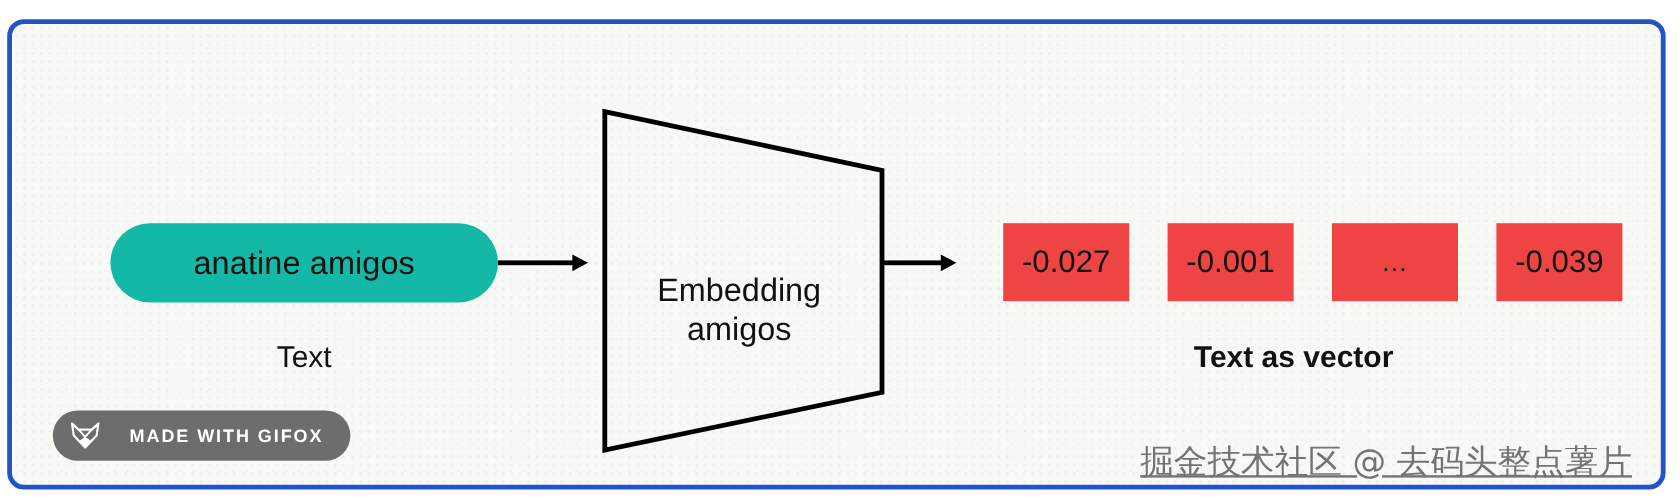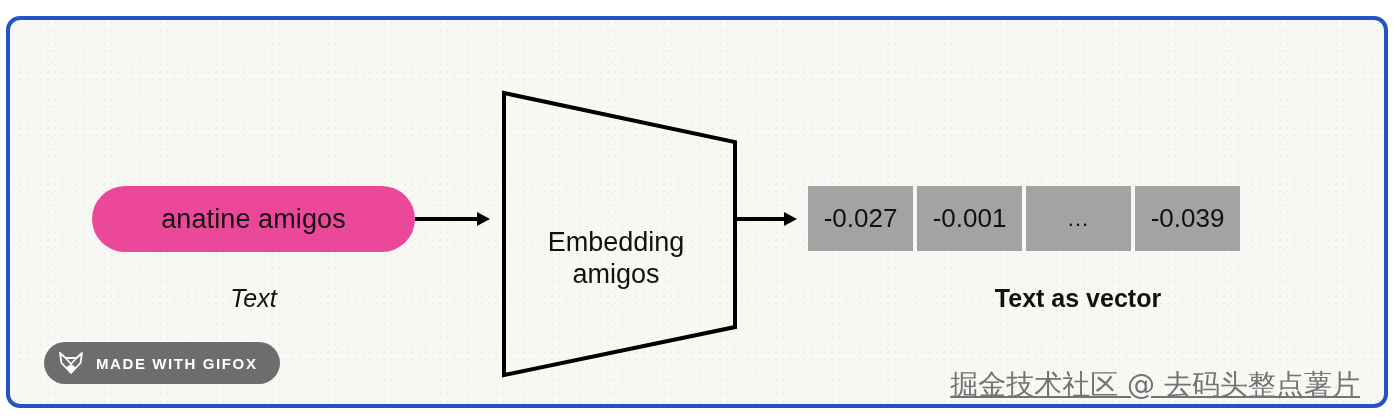--- a/index.html
+++ b/index.html
@@ -43,21 +43,21 @@
   }
 
   
   .pill {
     position: absolute;
     left: 82px;
     top: 166px;
     width: 323px;
     height: 66px;
     border-radius: 33px;
-    background: #ec4899;
+    background: #14b8a6;
     display: flex;
     align-items: center;
     justify-content: center;
   }
   .pill-label {
     font-size: 27px;
     color: #111111;
     letter-spacing: 0.1px;
     white-space: nowrap;
   }
@@ -65,21 +65,20 @@
     position: absolute;
     font-size: 25px;
     color: #111111;
     white-space: nowrap;
   }
   .caption-text {
     left: 82px;
     top: 264px;
     width: 323px;
     text-align: center;
-    font-style: italic;
   }
   .caption-vector {
     left: 798px;
     top: 264px;
     width: 540px;
     text-align: center;
     font-weight: bold;
   }
 
   
@@ -136,27 +135,28 @@
   .vector-row {
     position: absolute;
     left: 798px;
     top: 166px;
     display: flex;
     gap: 4px;
   }
   .vector-cell {
     width: 105px;
     height: 65px;
-    background: #a3a3a3;
+    background: #ef4444;
     display: flex;
     align-items: center;
     justify-content: center;
     font-size: 26px;
     color: #111111;
     white-space: nowrap;
+    margin-left: 28px;
   }
   .vector-cell.ellipsis { font-size: 22px; letter-spacing: 1px; }
 
   
   .gifox-badge {
     position: absolute;
     left: 34px;
     top: 322px;
     height: 42px;
     padding: 0 22px 0 14px;
@@ -166,20 +166,21 @@
     align-items: center;
     gap: 12px;
   }
   .gifox-badge .fox { display: block; }
   .gifox-label {
     color: #ffffff;
     font-size: 15px;
     font-weight: bold;
     letter-spacing: 1.6px;
     white-space: nowrap;
+    margin-left: 12px;
   }
 
   
   .watermark {
     position: absolute;
     right: 24px;
     bottom: 0px;
     font-size: 28px;
     color: #737373;
     white-space: nowrap;

